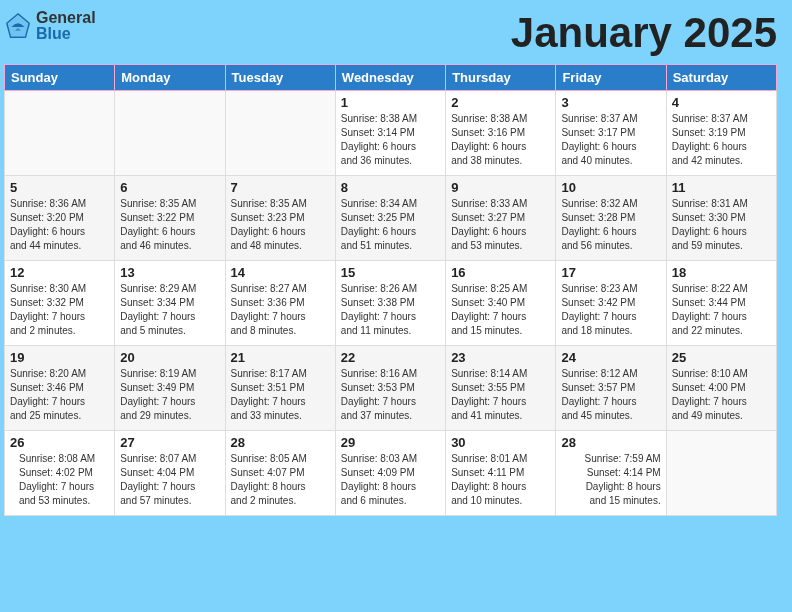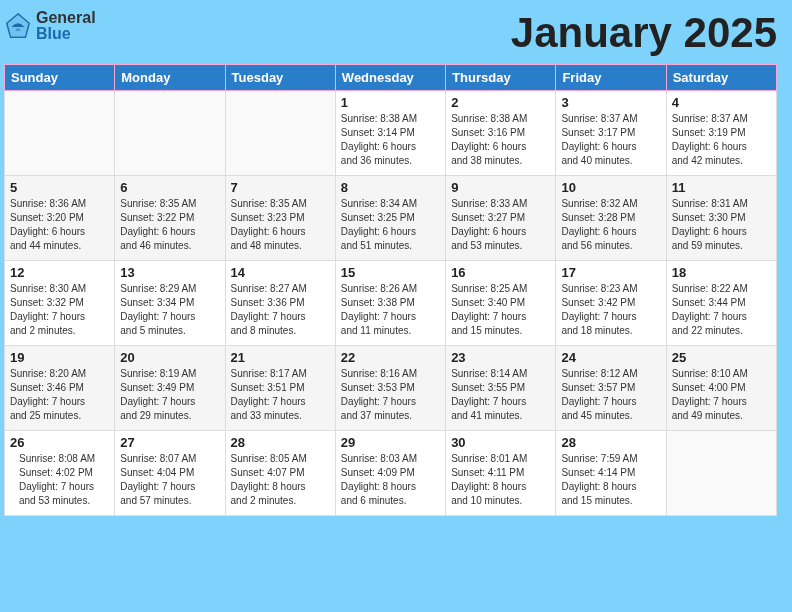--- a/index.html
+++ b/index.html
@@ -355,21 +355,21 @@
           </td>
           <td>
             <span class="day-number">30</span>
             <div class="day-info" style="white-space: pre-line;">Sunrise: 8:01 AM
 Sunset: 4:11 PM
 Daylight: 8 hours
 and 10 minutes.</div>
           </td>
           <td>
             <span class="day-number">28</span>
-            <div class="day-info" style="white-space: pre-line;">Sunrise: 7:59 AM
+            <div class="day-info" style="white-space: pre-line; text-align: right;">Sunrise: 7:59 AM
 Sunset: 4:14 PM
 Daylight: 8 hours
 and 15 minutes.</div>
           </td>
           <td class="empty-cell"></td>
         </tr>
       </tbody>
   </table>
 </div>
 

